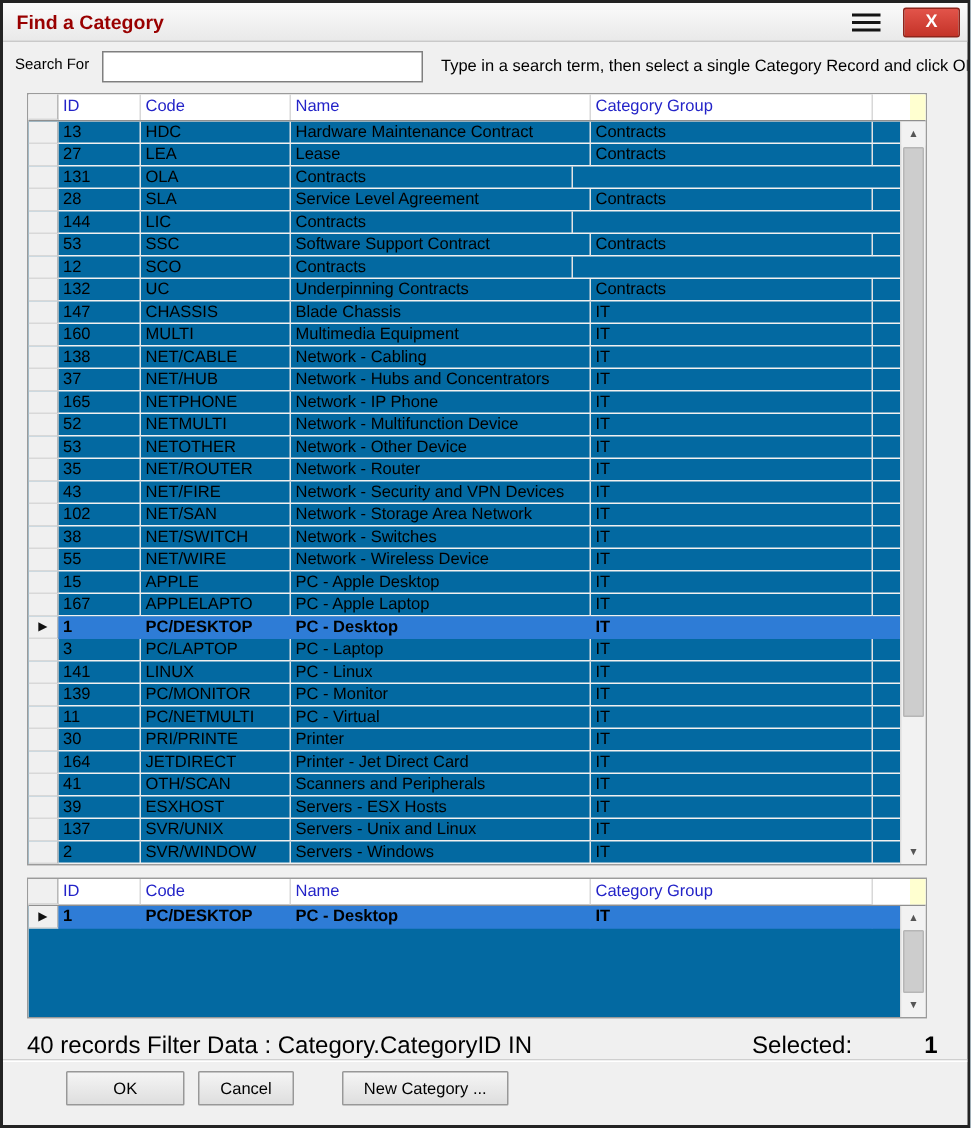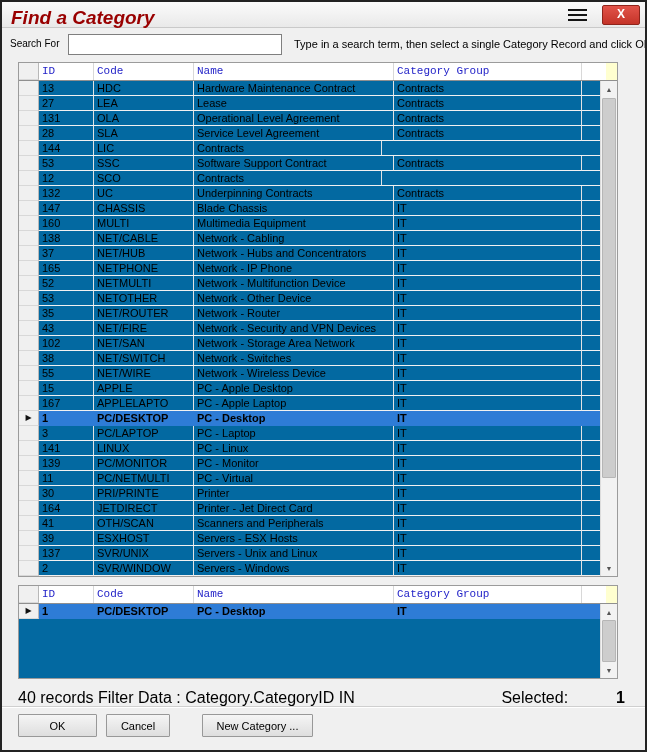--- a/index.html
+++ b/index.html
@@ -12,21 +12,21 @@
   }
 
   
   .titlebar {
     position:absolute; top:0; left:0; right:0; height:26px;
     background:linear-gradient(#fbfbfb,#e9e9e9);
     border-bottom:1px solid #c9c9c9;
   }
   .title {
     position:absolute; left:9px; top:5px;
-    font-size:19px; font-weight:bold; color:var(--title-color,#990000);font-style:italic;
+    font-size:13px; font-weight:bold; color:var(--title-color,#990000);
   }
   .menu-btn {
     position:absolute; right:52px; top:3px; width:32px; height:20px;
     display:flex; flex-direction:column; justify-content:center; align-items:center;
     gap:3px; cursor:pointer;
   }
   .menu-btn span { display:block; width:19px; height:2px; background:#141414; }
   .close-btn {
     position:absolute; right:5px; top:3px; width:38px; height:20px;
     background:linear-gradient(var(--close-color,#e2544a),#c43328);
@@ -53,21 +53,21 @@
   #main-grid { top:60px; height:515px; }
   #sel-grid  { top:583px; height:94px; }
 
   .grid-header {
     flex:0 0 18px; display:flex; background:#ffffff;
     border-bottom:1px solid #8f8f8f;
   }
   .hcell {
     font-size:11px; color:var(--header-text,#2323c8);
     line-height:17px; padding:0 3px;
-    border-right:1px solid #d8d8d8; white-space:nowrap; overflow:hidden;font-family:Liberation Mono, monospace;
+    border-right:1px solid #d8d8d8; white-space:nowrap; overflow:hidden;
   }
   .hcell.col-sel { background:#f0f0f0; border-right:1px solid #b8b8b8; }
   .hcell.col-fill { background:linear-gradient(to right,#ffffff 70%,#ffffd0 70%); border-right:none; }
 
   .grid-inner { flex:1; display:flex; overflow:hidden; }
   .rows-wrap { flex:1; overflow:hidden; background:#0369a1; }
 
   .grid-row { display:flex; height:15px; }
   .cell {
     font-size:11px; line-height:14px; padding:0 3px; height:15px;
@@ -119,21 +119,21 @@
 
   
   .btn-sep {
     position:absolute; top:704px; left:0; right:0; height:2px;
     border-top:1px solid #cfcfcf; border-bottom:1px solid #ffffff;
   }
   .btn {
     position:absolute; top:712px; height:23px;
     background:linear-gradient(#f5f5f5,#dedede);
     border:1px solid #989898; border-radius:1px;
-    font-size:11px; font-family:"Liberation Sans", sans-serif; color:#000; cursor:pointer;
+    font-size:11px; font-family:"Liberation Sans", sans-serif; color:#000; cursor:pointer;margin-left:26px;
   }
   #ok-btn     { left:16px;  width:79px; }
   #cancel-btn { left:104px; width:64px; }
   #new-btn    { left:200px; width:111px; }
 </style>
 </head>
 <body>
 
 <div class="dialog">
 
@@ -177,21 +177,20 @@
             <div class="cell col-id">27</div>
             <div class="cell col-code">LEA</div>
             <div class="cell col-name">Lease</div>
             <div class="cell col-group">Contracts</div>
             <div class="cell col-fill"></div>
           </div>
           <div class="grid-row">
             <div class="cell col-sel"></div>
             <div class="cell col-id">131</div>
             <div class="cell col-code">OLA</div>
-            <div class="cell col-name">Operational Level Agreement</div>
             <div class="cell col-group">Contracts</div>
             <div class="cell col-fill"></div>
           </div>
           <div class="grid-row">
             <div class="cell col-sel"></div>
             <div class="cell col-id">28</div>
             <div class="cell col-code">SLA</div>
             <div class="cell col-name">Service Level Agreement</div>
             <div class="cell col-group">Contracts</div>
             <div class="cell col-fill"></div>

